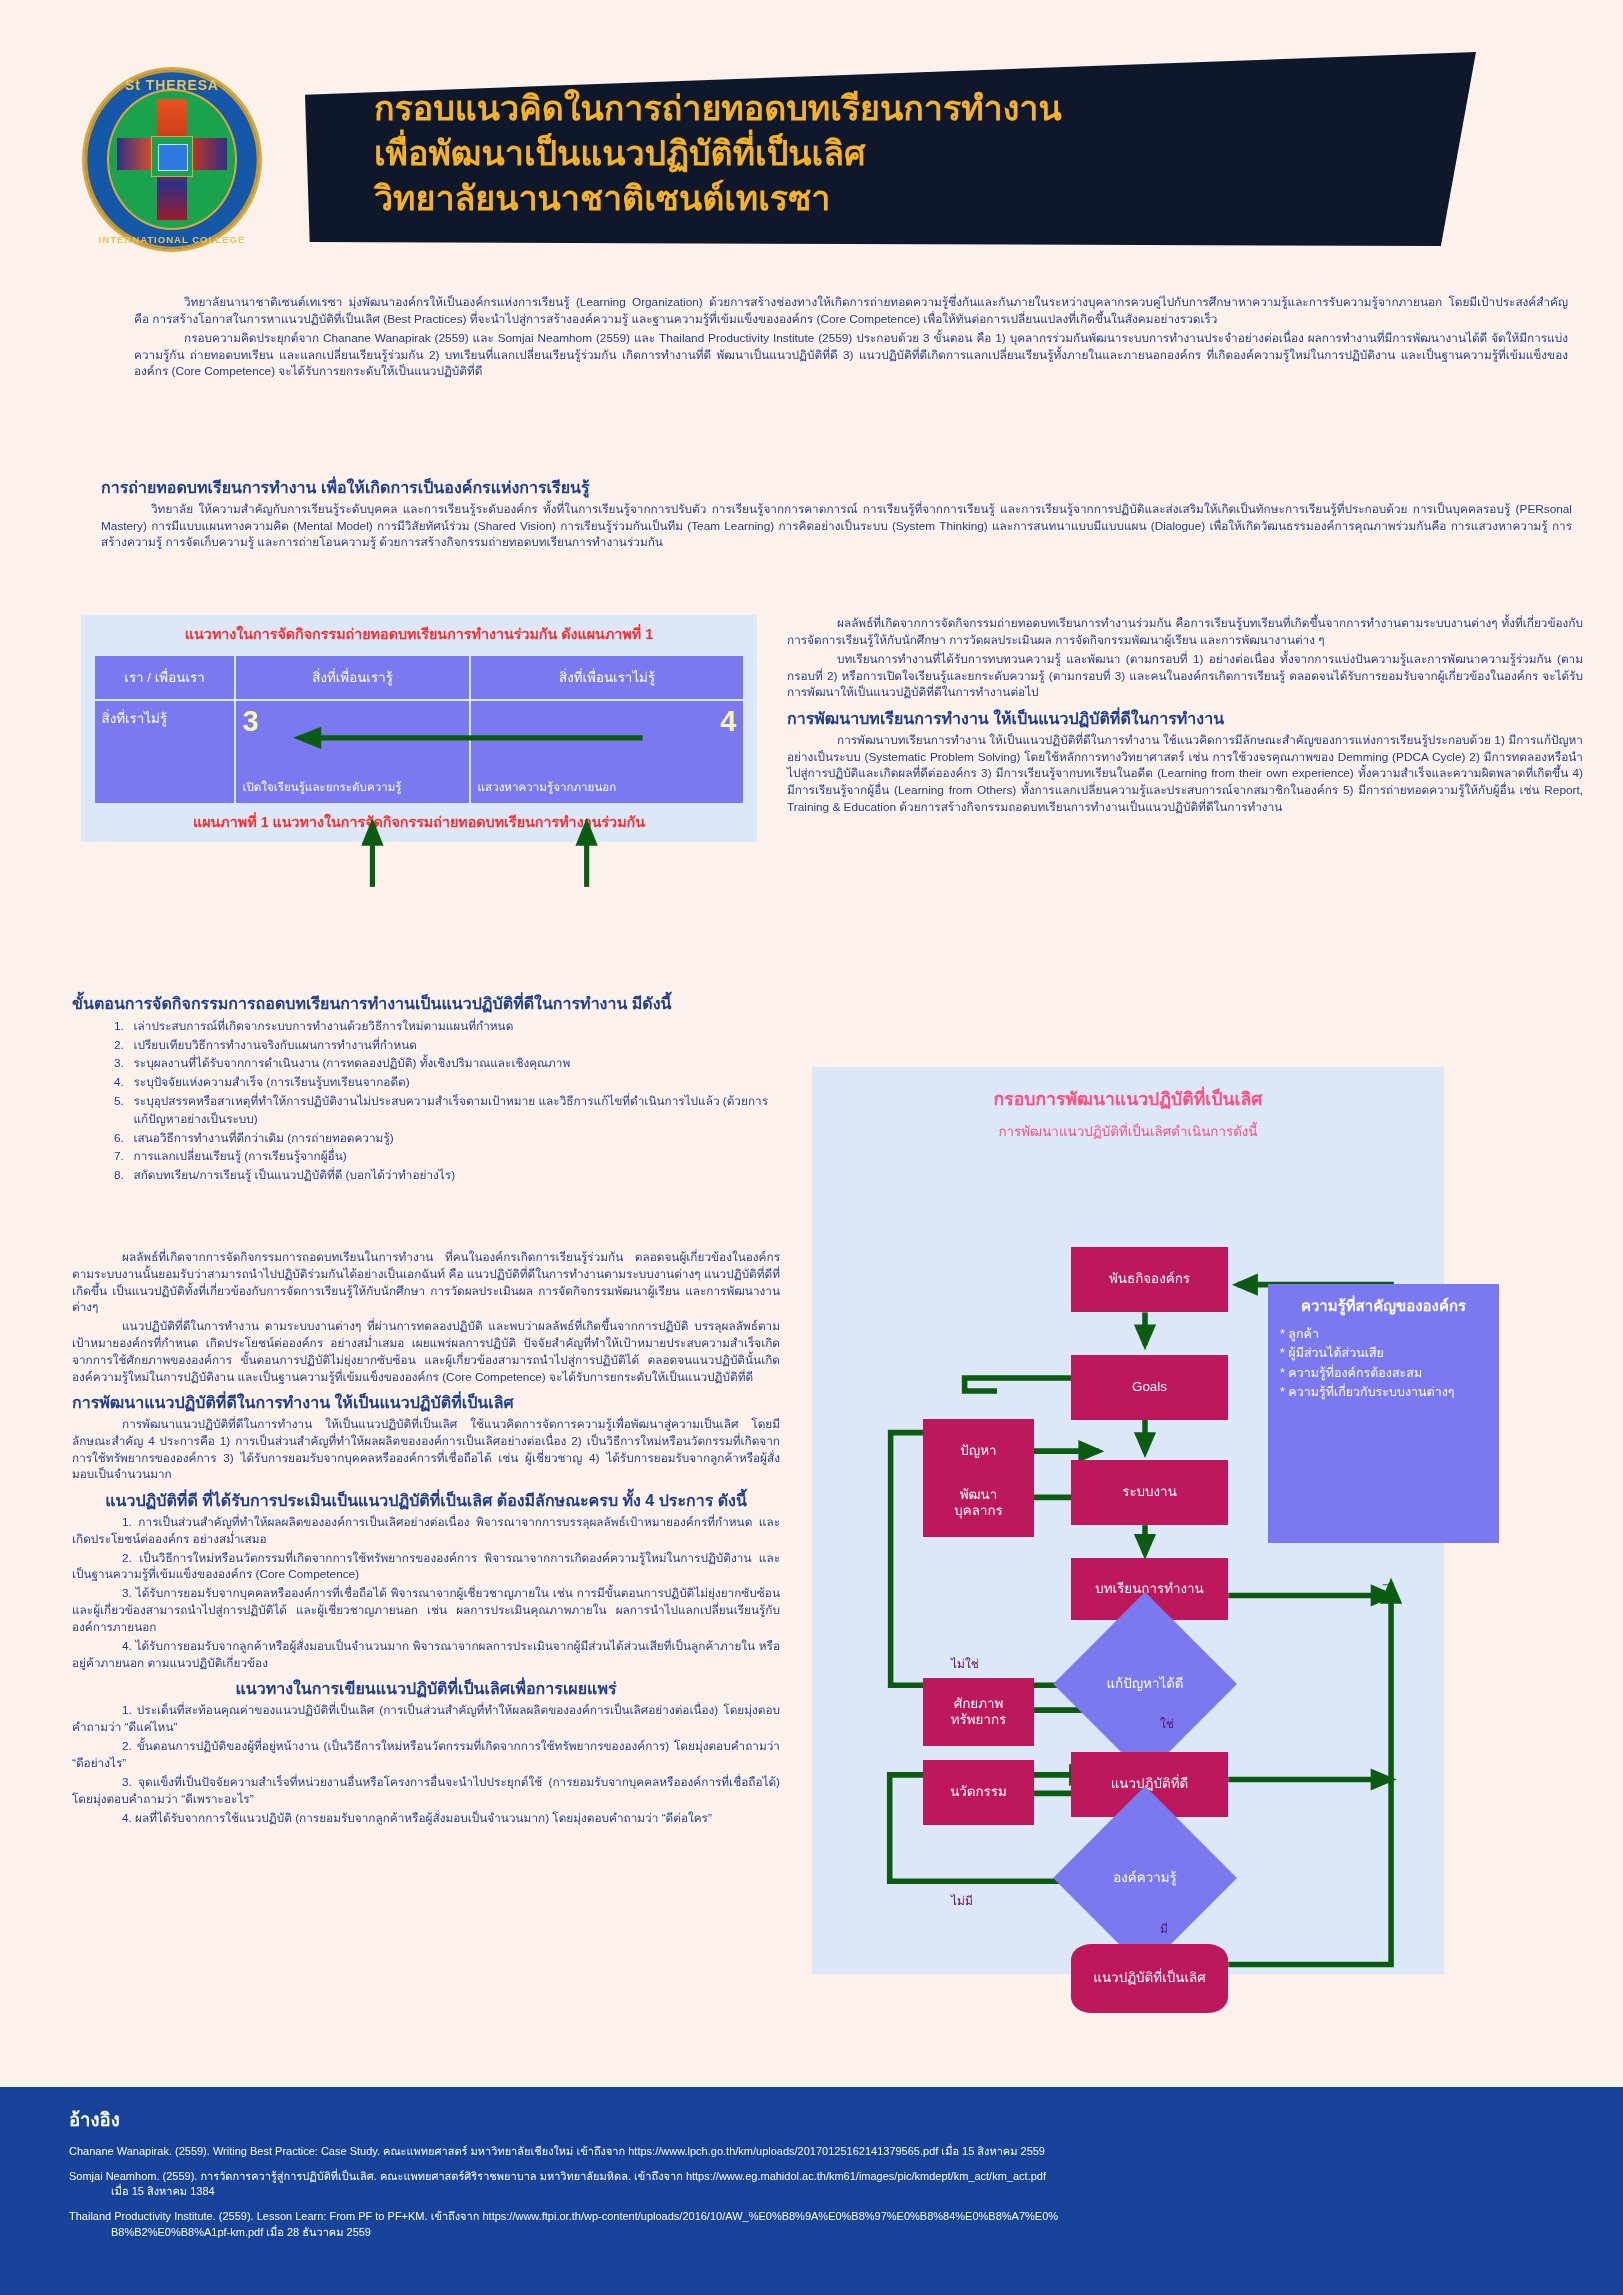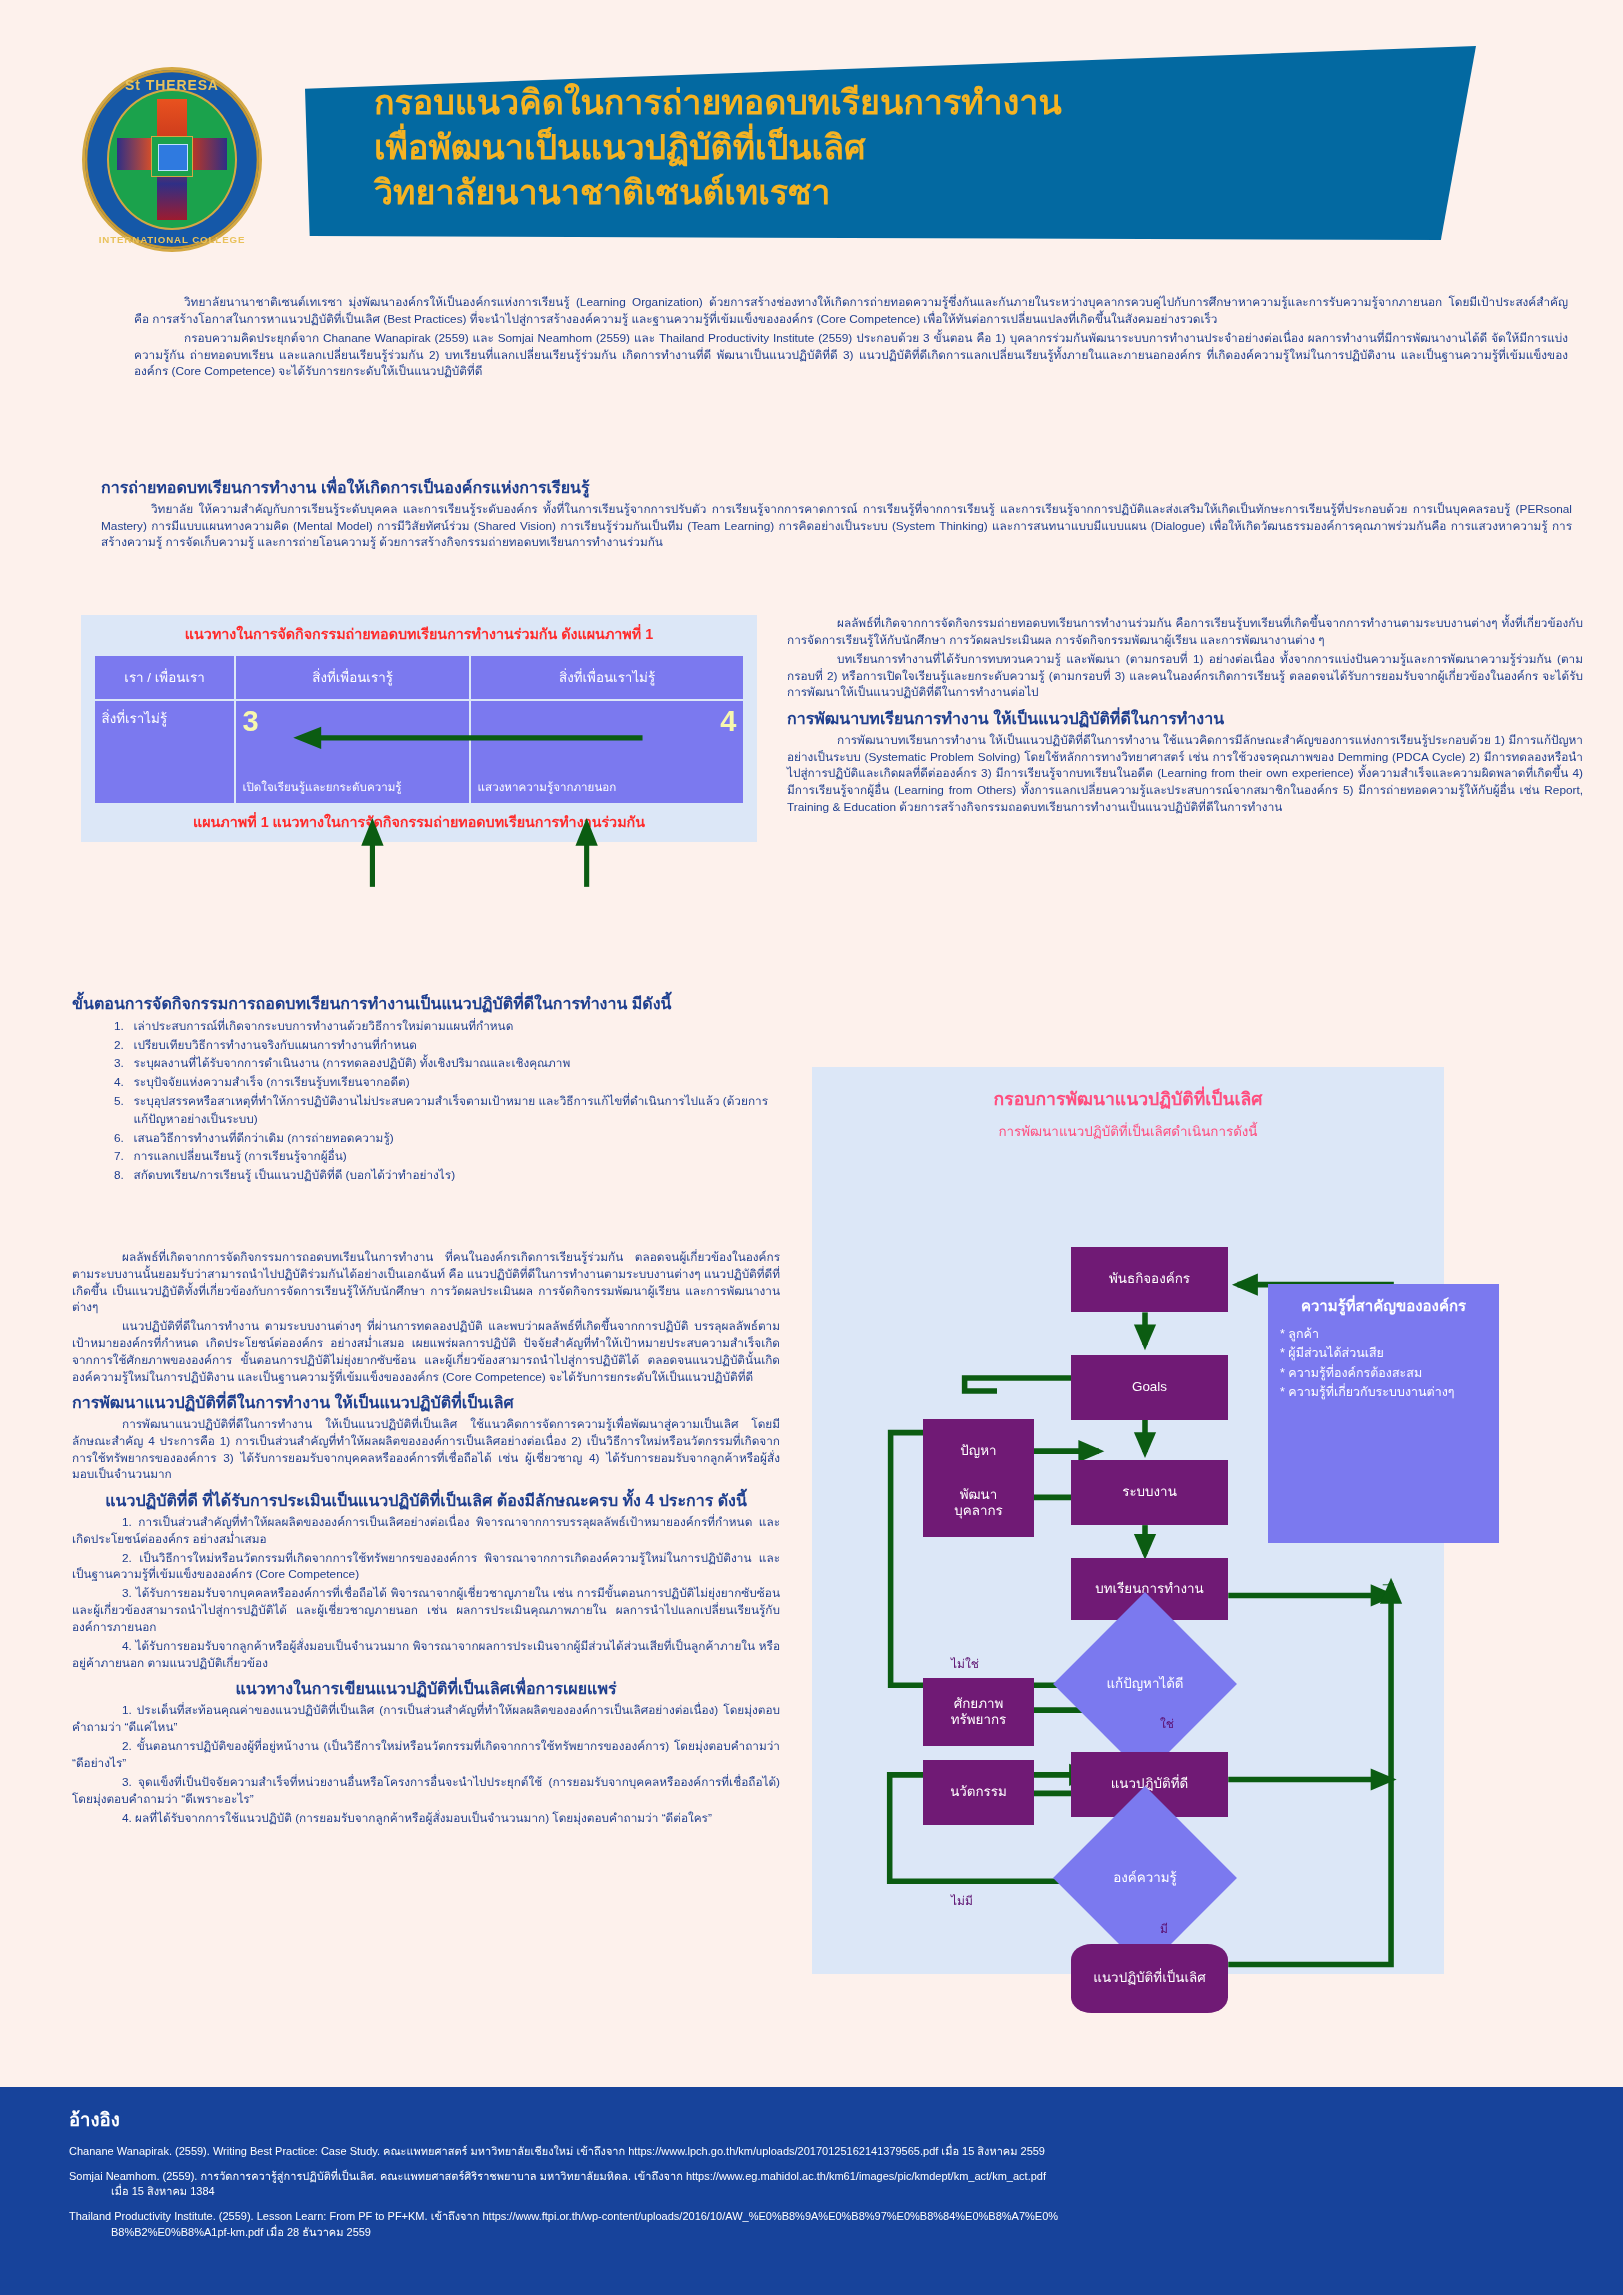--- a/index.html
+++ b/index.html
@@ -34,22 +34,22 @@
   #logo .book:after { content:""; position:absolute; left:16%; top:18%; width:68%; height:64%;
       background:#2f7ae0; border:0.9px solid #bfe0ff; }
   #logo .txt-top, #logo .txt-bot {
     position:absolute; left:0; width:100%; text-align:center;
     color:#e9c25c; font-weight:bold; letter-spacing:0.9px;
   }
   #logo .txt-top { top:10.2px; font-size:14px; }
   #logo .txt-bot { bottom:7.4px; font-size:9.7px; }
 
   #title-banner {
-    position:absolute; left:305px; top:46px; width:1171px; height:194px;
-    background:#0369a1;
+    position:absolute; left:305px; top:52px; width:1171px; height:194px;
+    background:#0f172a;
     clip-path: polygon(0 22%, 100% 0, 97% 100%, 0.4% 98%);
     padding:34px 0 0 69px;
   }
   #title-banner h1 {
     color:#f5b323; font-size:34px; line-height:1.33; font-weight:bold;
     white-space:pre-line;
   }
 
   
   .para { font-size:11.8px; line-height:1.42; text-align:justify; text-indent:50px; margin-bottom:2.3px; }
@@ -95,21 +95,21 @@
 
   
   #flow-panel {
     position:absolute; left:812px; top:1067px; width:632px; height:907px;
     background:#dce7f7;
   }
   #flow-title { color:#ff4d7e; font-size:17.6px; font-weight:bold; text-align:center; padding-top:17.6px; }
   #flow-sub { color:#ff4d7e; font-size:13.4px; text-align:center; padding-top:8.3px; }
   #flow-canvas { position:absolute; left:0; top:0; width:740px; height:907px; }
   .node {
-    position:absolute; background:#701a75; color:#fff; display:flex;
+    position:absolute; background:#be185d; color:#fff; display:flex;
     align-items:center; justify-content:center; text-align:center;
     font-size:13.4px; line-height:1.2; padding:19px;
   }
   .node.diamond {
     background:transparent; padding:0;
   }
   .node.diamond .dshape {
     position:absolute; inset:0; background:#7b79ef;
     transform:rotate(45deg);
   }

